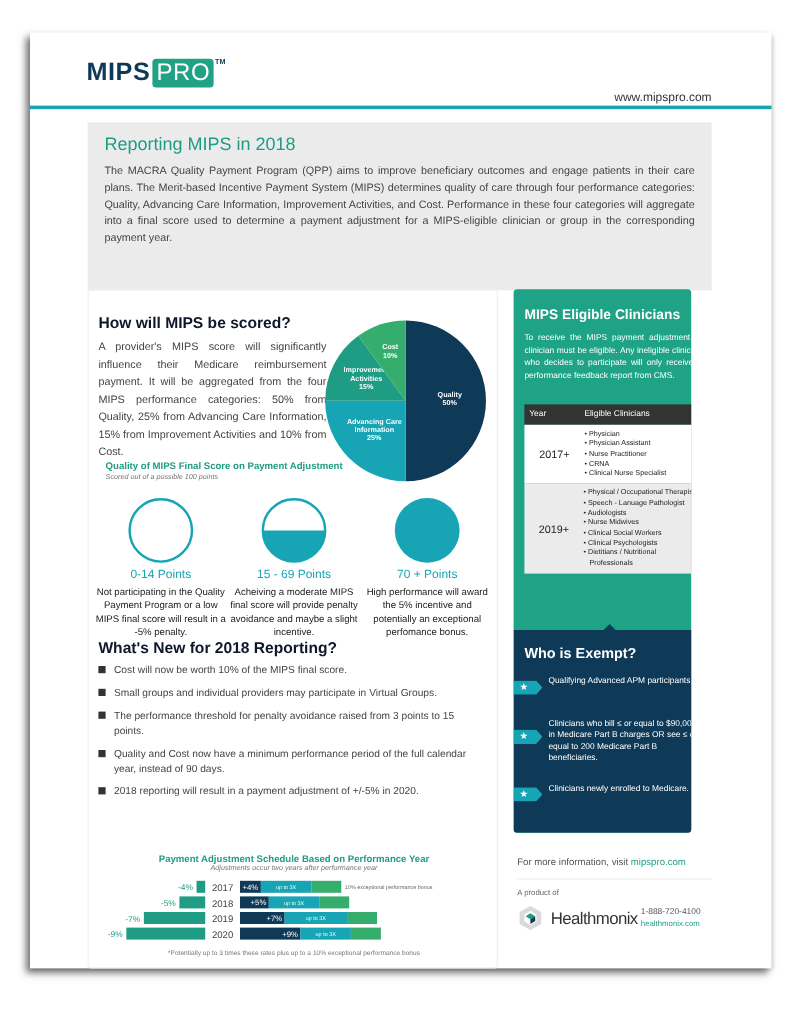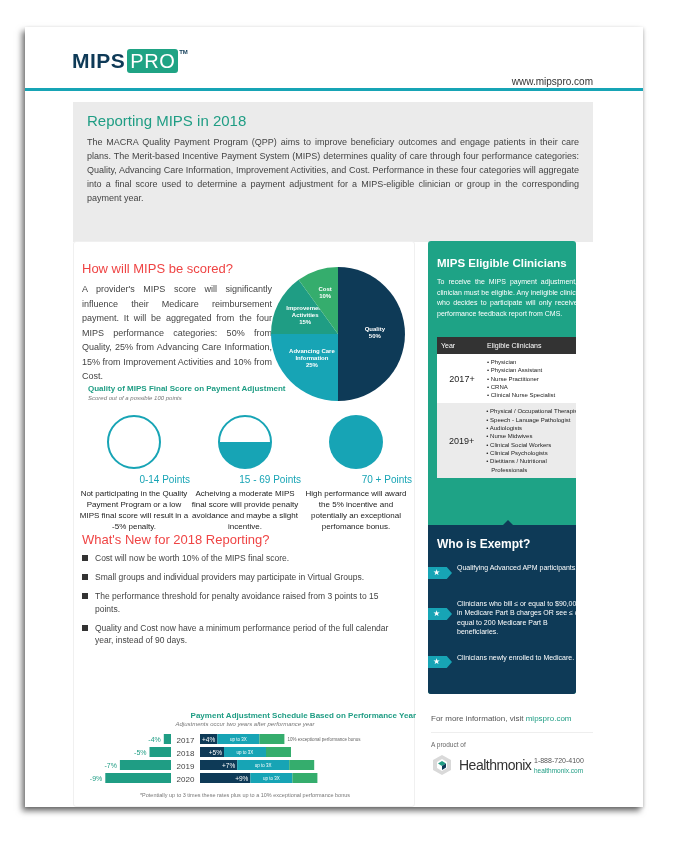--- a/index.html
+++ b/index.html
@@ -20,39 +20,39 @@
   .site-url { position: absolute; right: 50px; top: 36px; font-size: 10px; color: #333; margin-top: 13px; }
   .header-rule { position: absolute; left: 0; right: 0; top: 61px; height: 3px; background: #17a4b5; }
 
   
   .intro { position: absolute; left: 48px; top: 75px; width: 520px; height: 140px; background: #ebebeb; padding: 10px 14px; }
   .intro h1 { font-size: 15px; color: #1f9d84; font-weight: normal; margin-bottom: 6px; }
   .intro p { font-size: 9px; line-height: 14px; text-align: justify; color: #444; }
 
   
   .left-card { position: absolute; left: 48px; top: 214px; width: 342px; height: 566px; border: 1px solid #f0f0f0; border-radius: 3px; }
-  .h2 { font-size: 13px; color: #ef4444; font-weight: normal; position: absolute; }
+  .h2 { font-size: 13px; color: #0f172a; font-weight: bold; position: absolute; }
   .score-text { position: absolute; left: 8px; top: 40px; width: 190px; font-size: 9px; line-height: 14.5px; text-align: justify; color: #444; }
   .pie { position: absolute; left: 196px; top: 24px; width: 136px; height: 136px; }
   .pie text { font-family: "Liberation Sans", sans-serif; font-weight: bold; fill: #fff; font-size: 6px; }
 
   .impact-title { position: absolute; left: 14px; top: 142px; font-size: 8px; color: #1f9d84; font-weight: bold; }
   .impact-sub { position: absolute; left: 14px; top: 153px; font-size: 6px; color: #777; font-style: italic; }
 
   .tier { position: absolute; top: 172px; width: 112px; text-align: center; }
   .tier svg { display: block; margin: 0 auto; }
-  .tier .pts { font-size: 10px; color: #17a4b5; margin-top: 4px; text-align: right; }
+  .tier .pts { font-size: 10px; color: #17a4b5; margin-top: 4px; }
   .tier .desc { font-size: 8px; line-height: 11px; color: #222; margin-top: 3px; }
 
   .whats-new { position: absolute; left: 8px; top: 290px; }
   .bullets { position: absolute; left: 8px; top: 310px; width: 320px; list-style: none; }
   .bullets li { position: relative; padding-left: 13px; font-size: 8.5px; line-height: 12.5px; color: #444; margin-bottom: 6.5px; }
   .bullets li::before { content: ""; position: absolute; left: 0; top: 3px; width: 6px; height: 6px; background: #333; }
 
-  .sched-title { position: absolute; left: 0; width: 342px; text-align: right; top: 469px; font-size: 8px; color: #1f9d84; font-weight: bold; }
+  .sched-title { position: absolute; left: 0; width: 342px; text-align: center; top: 469px; font-size: 8px; color: #1f9d84; font-weight: bold; }
   .sched-sub { position: absolute; left: 0; width: 342px; text-align: center; top: 479px; font-size: 6px; color: #777; font-style: italic; }
   .sched { position: absolute; left: 0; top: 490px; width: 342px; height: 62px; }
   .sched text { font-family: "Liberation Sans", sans-serif; }
   .sched-note { position: absolute; left: 0; width: 342px; text-align: center; top: 550px; font-size: 5.5px; color: #777; }
 
   
   .right-card { position: absolute; left: 403px; top: 214px; width: 148px; height: 453px; background: #1ea386; border-radius: 3px; overflow: hidden; }
   .right-card h2 { position: absolute; left: 9px; top: 16px; font-size: 11.5px; color: #fff; font-weight: bold; }
   .right-card .elig-text { position: absolute; left: 9px; top: 36px; width: 148px; font-size: 7px; line-height: 10.5px; color: #fff; text-align: justify; }
   .elig-table { position: absolute; left: 9px; top: 96px; width: 146px; }
@@ -140,20 +140,21 @@
       <div class="pts">70 + Points</div>
       <div class="desc">High performance will award the 5% incentive and potentially an exceptional perfomance bonus.</div>
     </div>
 
     <div class="h2 whats-new">What's New for 2018 Reporting?</div>
     <ul class="bullets">
       <li>Cost will now be worth 10% of the MIPS final score.</li>
       <li>Small groups and individual providers may participate in Virtual Groups.</li>
       <li>The performance threshold for penalty avoidance raised from 3 points to 15 points.</li>
       <li>Quality and Cost now have a minimum performance period of the full calendar year, instead of 90 days.</li>
+      <li>2018 reporting will result in a payment adjustment of +/-5% in 2020.</li>
     </ul>
 
     <div class="sched-title">Payment Adjustment Schedule Based on Performance Year</div>
     <div class="sched-sub">Adjustments occur two years after performance year</div>
     <svg class="sched" id="sched" viewBox="0 0 342 62">
         <rect x="89.8" y="2" width="7.199999999999999" height="10" fill="#1f9d84"></rect>
         <text x="86.8" y="10" text-anchor="end" font-size="7" fill="#1f9d84">-4%</text>
         <text x="111.5" y="10.5" text-anchor="middle" font-size="8" fill="#444">2017</text>
         <rect x="126" y="2" width="17.4" height="10" fill="#0e3a57"></rect>
         <text x="128" y="9.5" text-anchor="start" font-size="6.5" fill="#fff">+4%</text>

